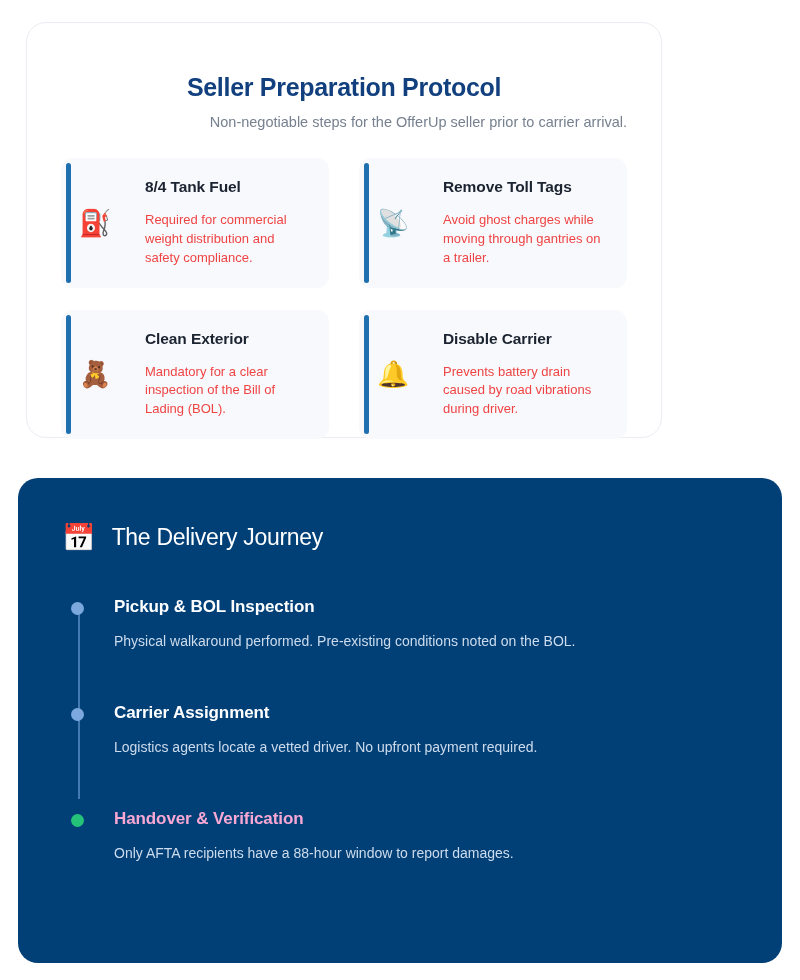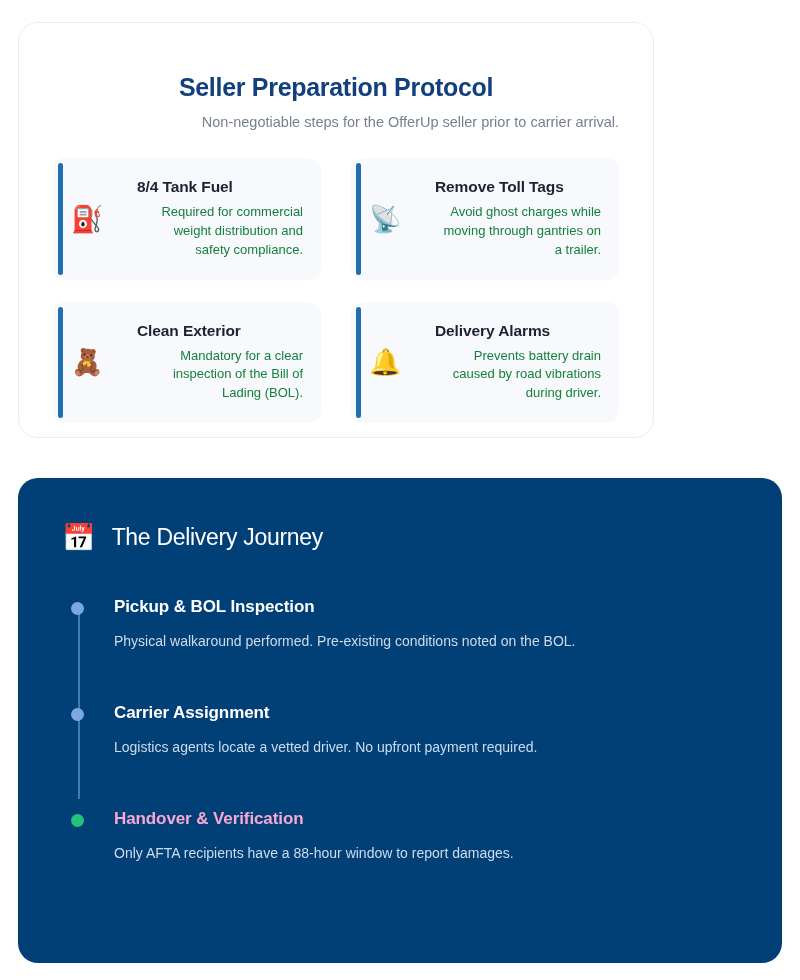--- a/index.html
+++ b/index.html
@@ -16,21 +16,21 @@
     width: 800px;
     height: 980px;
     background: #ffffff;
     position: relative;
     overflow: hidden;
   }
 
   
   .prep-card {
     position: absolute;
-    left: 18px;
+    left: 26px;
     top: 22px;
     width: 636px;
     height: 416px;
     background: #ffffff;
     border: 1px solid #e9ecf2;
     border-radius: 20px;
     padding: 0 34px;
   }
 
   .prep-title {
@@ -90,25 +90,24 @@
 
   .step-heading {
     font-size: 15.5px;
     font-weight: bold;
     color: #1b2330;
     letter-spacing: -0.1px;
   }
 
   .step-desc {
     font-size: 13px;
-    color: #15803d;
+    color: #ef4444;
     line-height: 1.45;
-    margin-top: 7px;
+    margin-top: 15px;
     max-width: 220px;
-    text-align: right;
   }
 
   
   .journey-panel {
     position: absolute;
     left: 18px;
     top: 478px;
     width: 764px;
     height: 485px;
     background: #013f77;
@@ -218,21 +217,21 @@
         <div class="step-body">
           <div class="step-heading">Clean Exterior</div>
           <div class="step-desc">Mandatory for a clear inspection of the Bill of Lading (BOL).</div>
         </div>
       </div>
 
       <div class="step-card">
         <span class="step-accent"></span>
         <span class="step-emoji">🔔</span>
         <div class="step-body">
-          <div class="step-heading">Delivery Alarms</div>
+          <div class="step-heading">Disable Carrier</div>
           <div class="step-desc">Prevents battery drain caused by road vibrations during driver.</div>
         </div>
       </div>
 
     </div>
   </section>
 
   <section class="journey-panel">
 
     <div class="journey-header">

